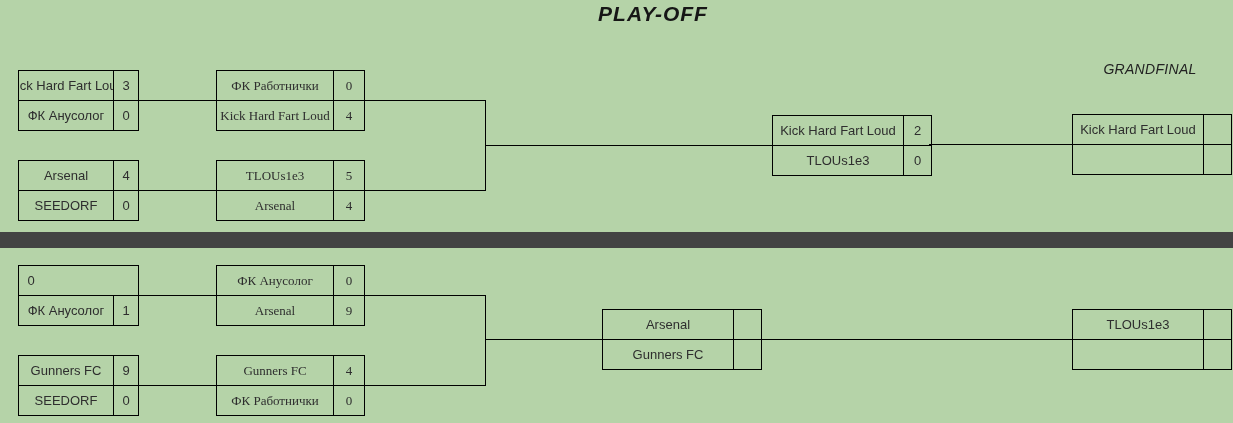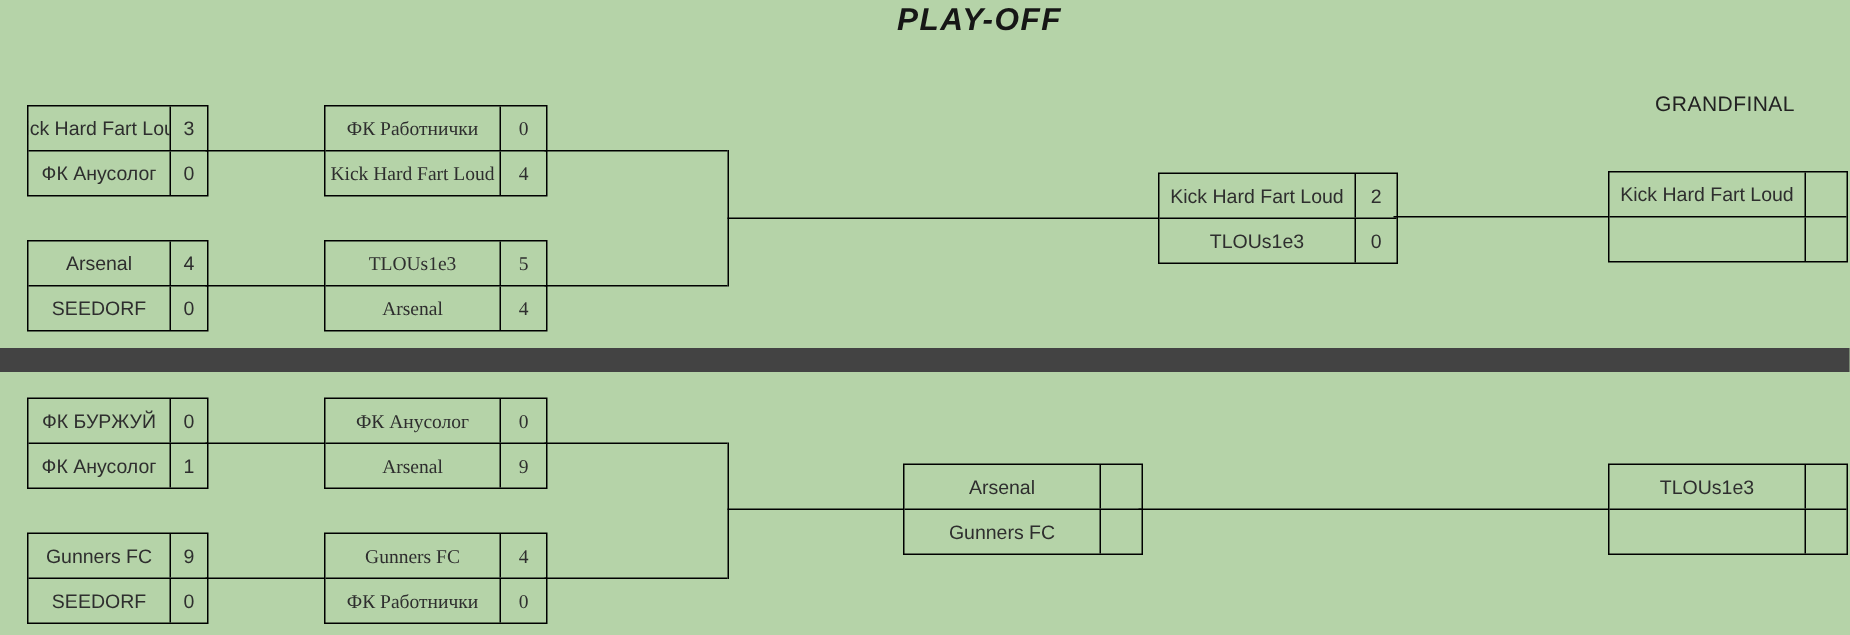--- a/index.html
+++ b/index.html
@@ -11,21 +11,21 @@
   }
   #stage{position:relative;width:981px;height:423px;}
 
   .title{
     position:absolute;top:2px;left:653px;transform:translateX(-50%);
     font-size:21px;font-style:italic;font-weight:bold;letter-spacing:1px;
     color:#161616;white-space:nowrap;
   }
   .gf-label{
     position:absolute;top:61px;left:1150px;transform:translateX(-50%);
-    font-size:14px;color:#222;white-space:nowrap;letter-spacing:0.3px;
+    font-size:14px;color:#222;white-space:nowrap;letter-spacing:0.3px;font-style:italic;
   }
 
   .divider-bar{
     position:absolute;left:0;top:232px;width:1233px;height:16px;
     background:#434343;
   }
 
   .match{
     position:absolute;
     border:1px solid #000;
@@ -138,21 +138,20 @@
     <div class="row">
       <div class="cell-name"></div>
       <div class="cell-score"></div>
     </div>
   </div>
 
   <div class="divider-bar"></div>
 
   <div class="match m-r1" style="left:18px;top:265px">
     <div class="row first">
-      <div class="cell-name">ФК БУРЖУЙ</div>
       <div class="cell-score">0</div>
     </div>
     <div class="row">
       <div class="cell-name">ФК Анусолог</div>
       <div class="cell-score">1</div>
     </div>
   </div>
 
   <div class="match m-r1" style="left:18px;top:355px">
     <div class="row first">

